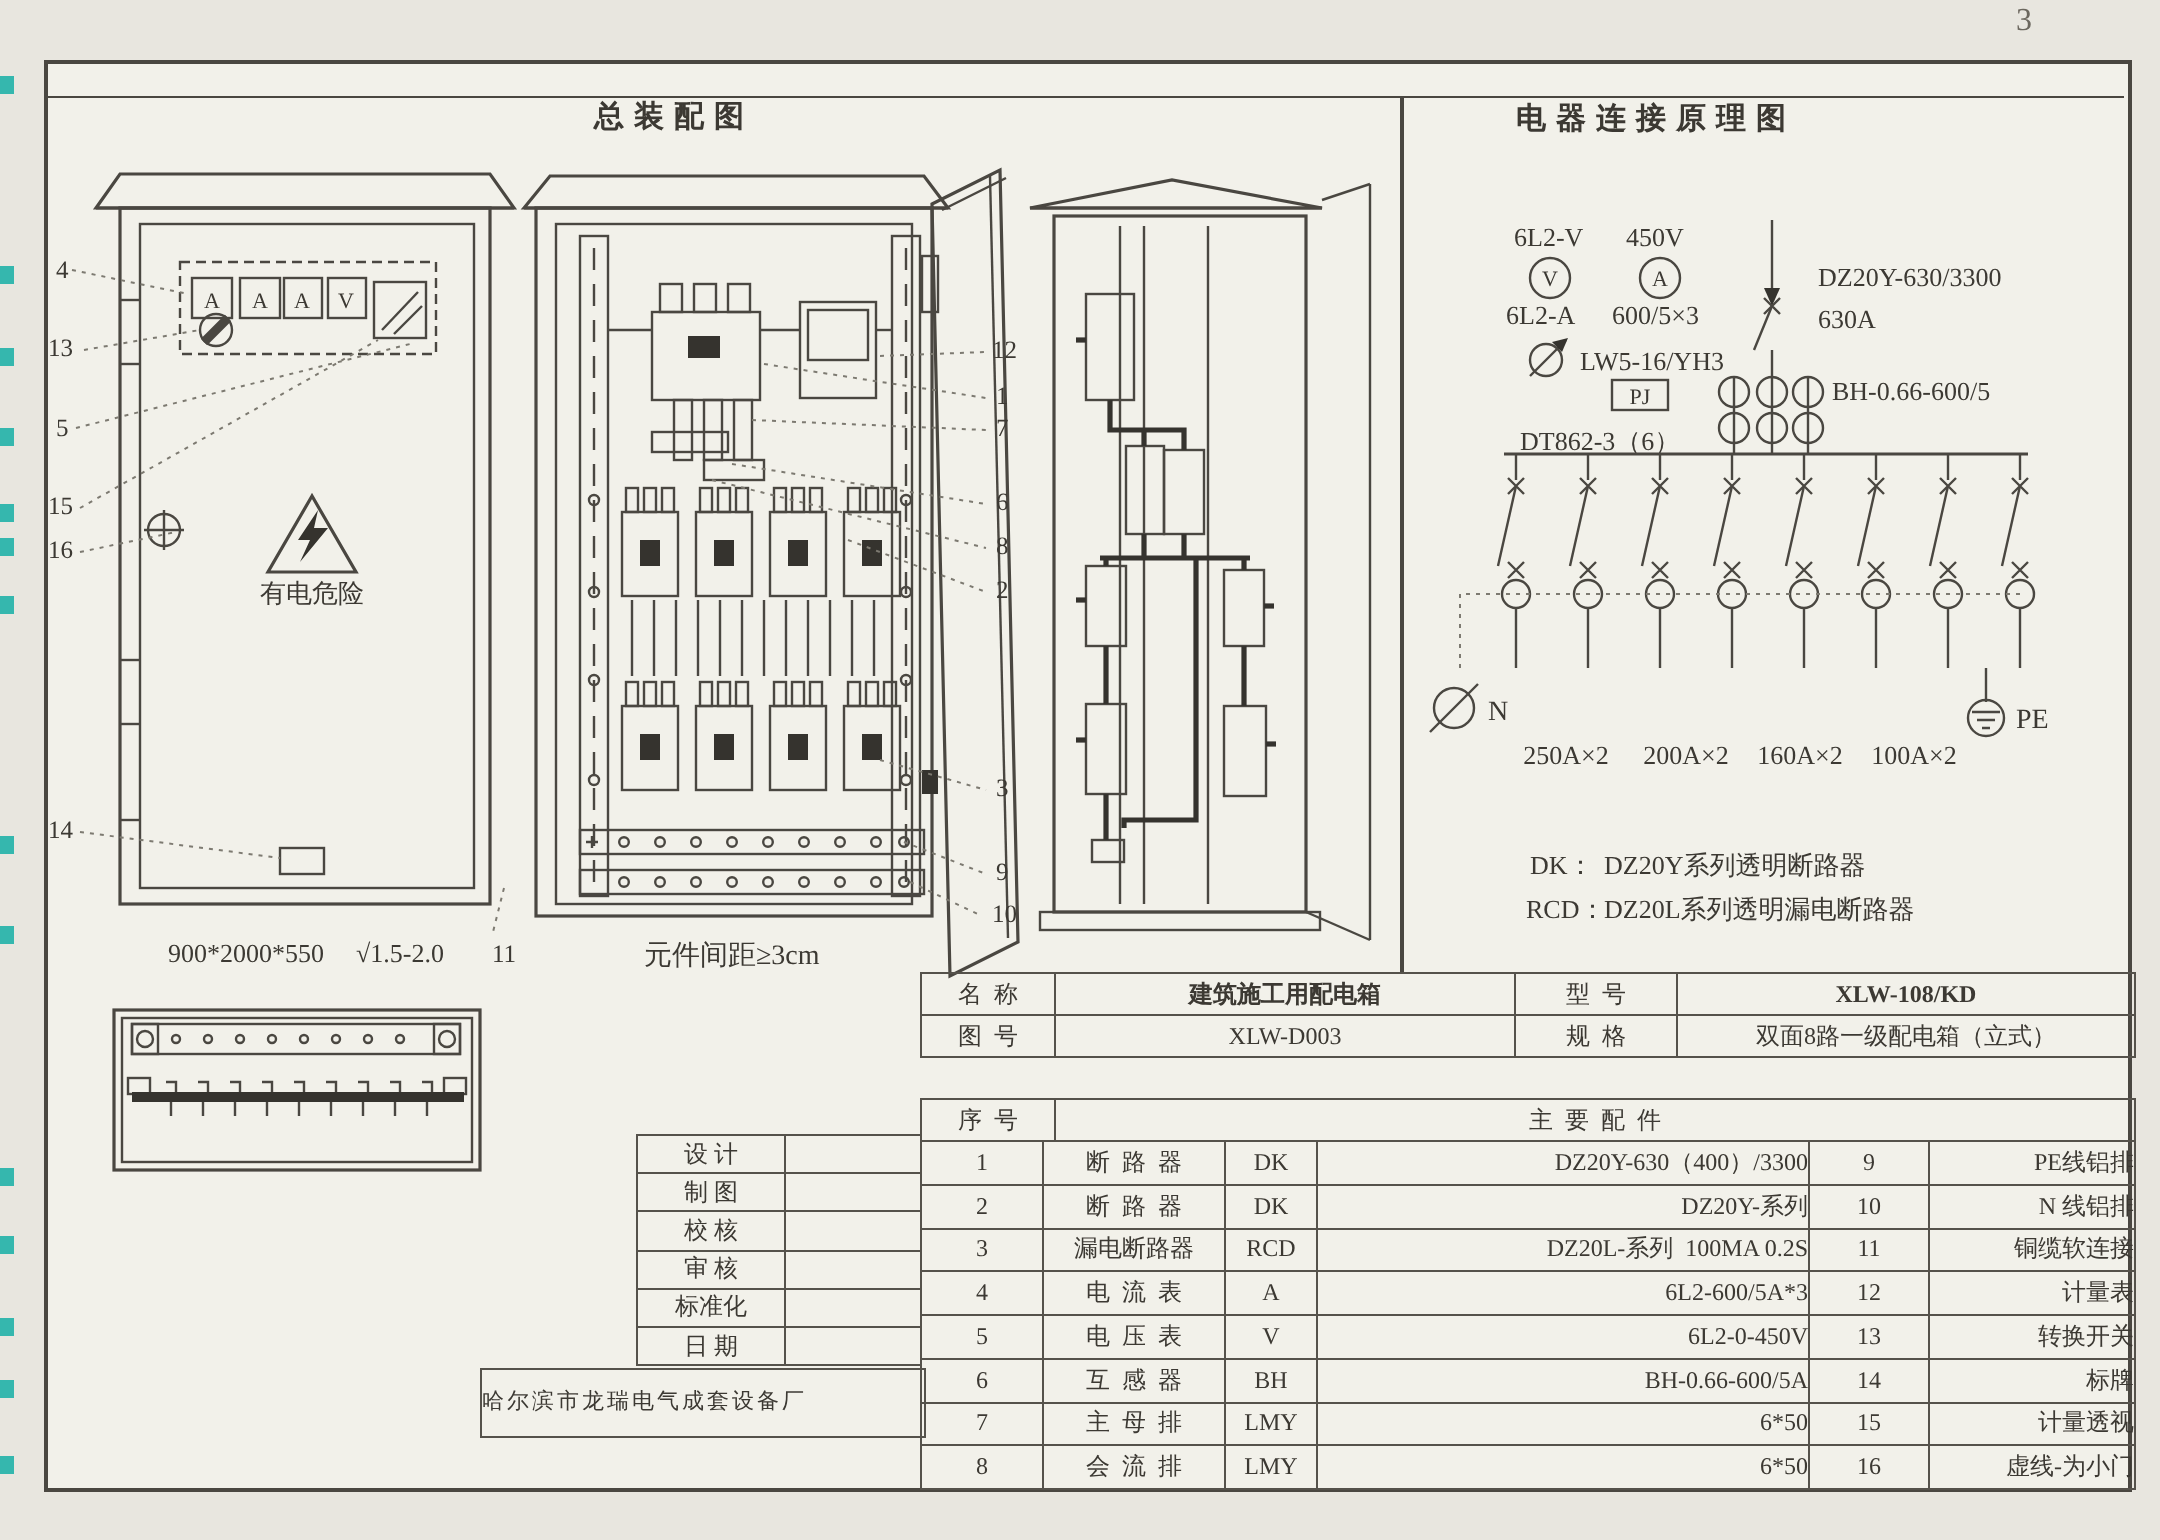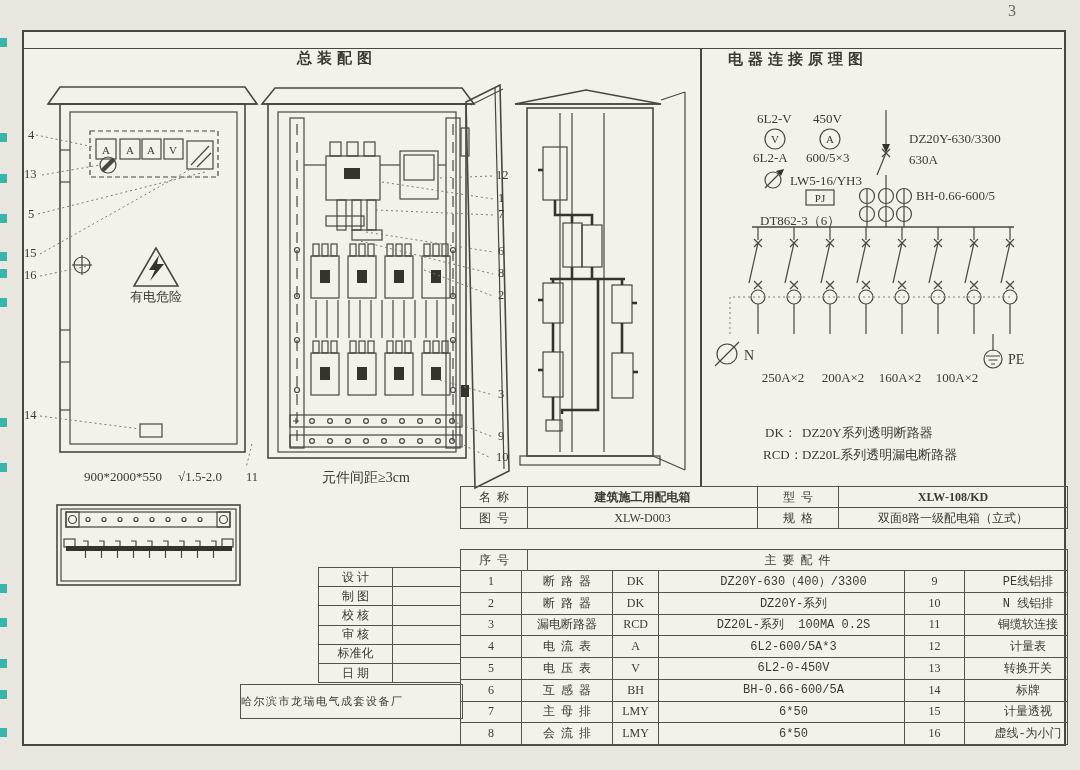--- a/index.html
+++ b/index.html
@@ -7,38 +7,38 @@
          font-family:"Liberation Serif","DejaVu Serif",serif;color:#3c3933;}
   .abs{position:absolute;}
   .border-box{left:22px;top:30px;width:1040px;height:712px;border:2px solid #4a4741;background:#f2f1ea;}
   .page-num{left:1008px;top:2px;font-size:16px;color:#6b675e;}
   .hdr{left:24px;top:32px;width:1038px;height:16px;font-size:13px;}
   .hdr span{position:absolute;top:0;white-space:pre;}
   .hdr-line{left:24px;top:48px;width:1038px;height:0;border-top:1.6px solid #4a4741;}
   .vsep{left:700px;top:49px;width:1.6px;height:437px;background:#4a4741;}
   .sec-title{font-size:15px;font-weight:600;letter-spacing:5px;text-align:center;}
   .t-assembly{left:262px;top:49px;width:150px;}
-  .t-schematic{left:713px;top:50px;width:170px;}
+  .t-schematic{left:743px;top:50px;width:170px;}
   svg.art{left:0;top:0;width:1080px;height:770px;font-family:"Liberation Serif","DejaVu Serif",serif;}
   .ln{stroke:#4a4741;fill:none;stroke-width:1.2px;}
   .ln15{stroke:#4a4741;fill:none;stroke-width:1.6px;}
   .thk{stroke:#35332e;fill:none;stroke-width:2.6px;}
   .dot{stroke:#7d7a71;fill:none;stroke-width:1px;stroke-dasharray:2 3;}
   .dshp{stroke:#4a4741;fill:none;stroke-width:1.2px;stroke-dasharray:5 3;}
   .fill{fill:#35332e;stroke:none;}
   text{fill:#3c3933;}
   .t13{font-size:13px;} .t12{font-size:12.5px;} .t11{font-size:11px;} .t14{font-size:14px;}
   .ctr{text-anchor:middle;}
   table{border-collapse:collapse;table-layout:fixed;}
   td{border:1.4px solid #55524b;font-size:12px;text-align:center;padding:0;white-space:pre;overflow:hidden;}
   .tbl-info{left:460px;top:486px;} .tbl-info td{height:20px;margin-left:20px;}
   .tbl-seq{left:460px;top:549px;} .tbl-seq td{height:20px;}
   .tbl-parts{left:460px;top:570px;height:175px;}
   .tbl-sign{left:318px;top:567px;} .tbl-sign td{height:18.2px;}
-  td.l{text-align:center;padding-left:24px;font-family:Liberation Mono, monospace;}
+  td.l{text-align:right;padding-left:24px;}
   .company{left:240px;top:684px;width:221px;height:33px;border:1.6px solid #55524b;
            text-align:left;line-height:33px;font-size:11px;letter-spacing:1.5px;}
   .bold{font-weight:600;}
   .mark{left:0;width:7px;height:9px;background:#35b7ae;}
   .hl-y{background:#cbdd55;color:#3f3d18;padding:0 1px;}
 </style>
 </head>
 <body>
 
 <div class="sheet">

